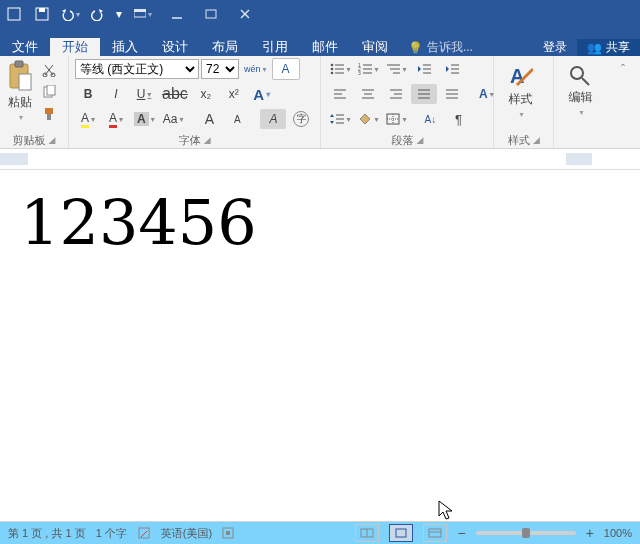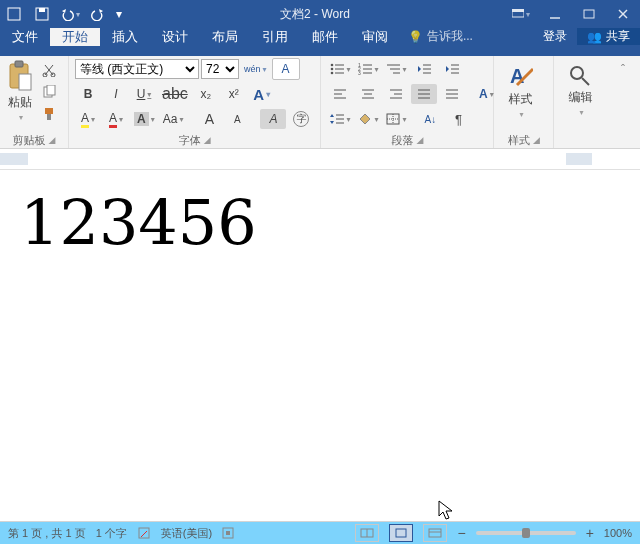--- a/index.html
+++ b/index.html
@@ -6,21 +6,21 @@
   .app{width:640px;height:544px;display:flex;flex-direction:column;background:#eef3f8}
   
   .titlebar{height:28px;background:#2a579a;display:flex;align-items:center;color:#fff;font-size:12px}
   .tb-left{display:flex;align-items:center;height:100%}
   .tb-box{width:28px;height:28px;display:flex;align-items:center;justify-content:center}
   .tb-title{flex:1;text-align:center;opacity:.9}
   .tb-right{display:flex;align-items:center;height:100%}
   .tb-btn{width:34px;height:28px;display:flex;align-items:center;justify-content:center;opacity:.85}
   .drop{font-size:8px;opacity:.6;margin-left:2px}
   
-  .tabs{height:28px;background:#2a579a;display:flex;align-items:flex-start;color:#fff}
+  .tabs{height:28px;background:#2a579a;display:flex;align-items:flex-end;color:#fff}
   .tab{padding:0 12px;display:flex;align-items:center;font-size:13px;cursor:default}
   .tab.active{background:#f3f3f3;color:#2a579a}
   .tab.file{color:#fff}
   .tell{display:flex;align-items:center;gap:4px;opacity:.75;font-size:12px;padding:0 8px}
   .login{padding:0 10px;display:flex;align-items:center}
   .share{background:#174a8c;padding:0 10px;display:flex;align-items:center;gap:4px}
   
   .ribbon{height:92px;background:#f3f3f3;border-bottom:1px solid #d4d4d4;display:flex}
   .group{border-right:1px solid #e0e0e0;padding:2px 6px 0 6px;display:flex;flex-direction:column}
   .group-body{flex:1;display:flex;align-items:flex-start;gap:2px}
@@ -77,21 +77,20 @@
           <span class="drop">▾</span>
         </div>
       <div class="tb-box">
           <svg width="14" height="14">
             <path d="M4 4a5 5 0 1 0 6 2" fill="none" stroke="#fff" stroke-width="1.4"></path>
             <path d="M12 4l-4-2 1 4z" fill="#fff"></path>
           </svg>
         </div>
       <div class="tb-box" style="width:14px">▾</div>
     </div>
-    <div class="tb-title">文档2 - Word</div>
     <div class="tb-right">
       <div class="tb-btn">
           <svg width="12" height="10">
             <rect x="0" y="0" width="12" height="8" fill="none" stroke="#fff"></rect>
             <rect x="0" y="0" width="12" height="3" fill="#fff"></rect>
           </svg>
           <span class="drop">▾</span>
         </div>
       <div class="tb-btn">
           <svg width="12" height="12">

